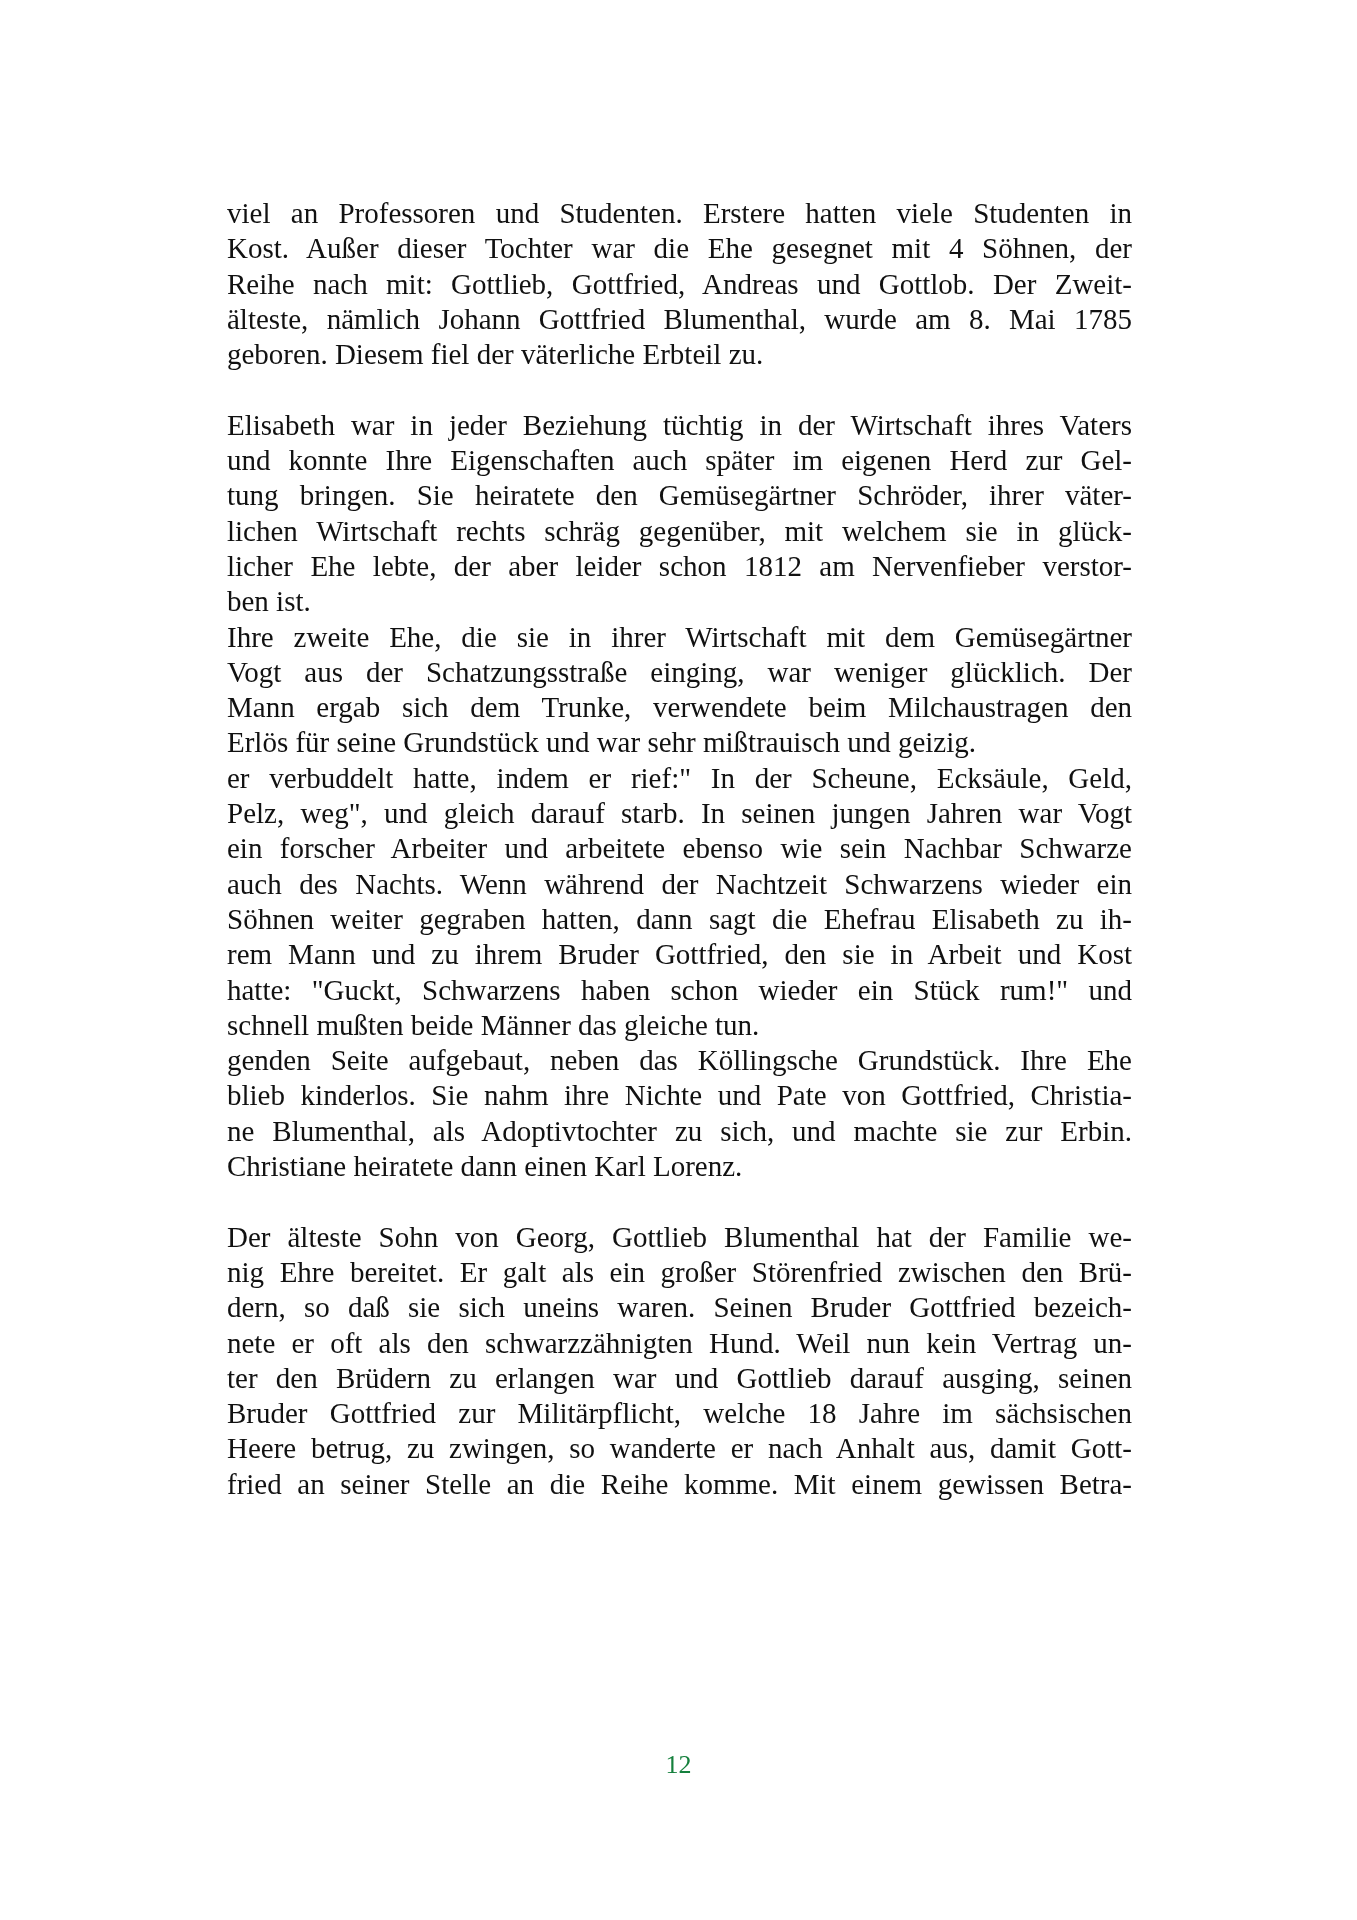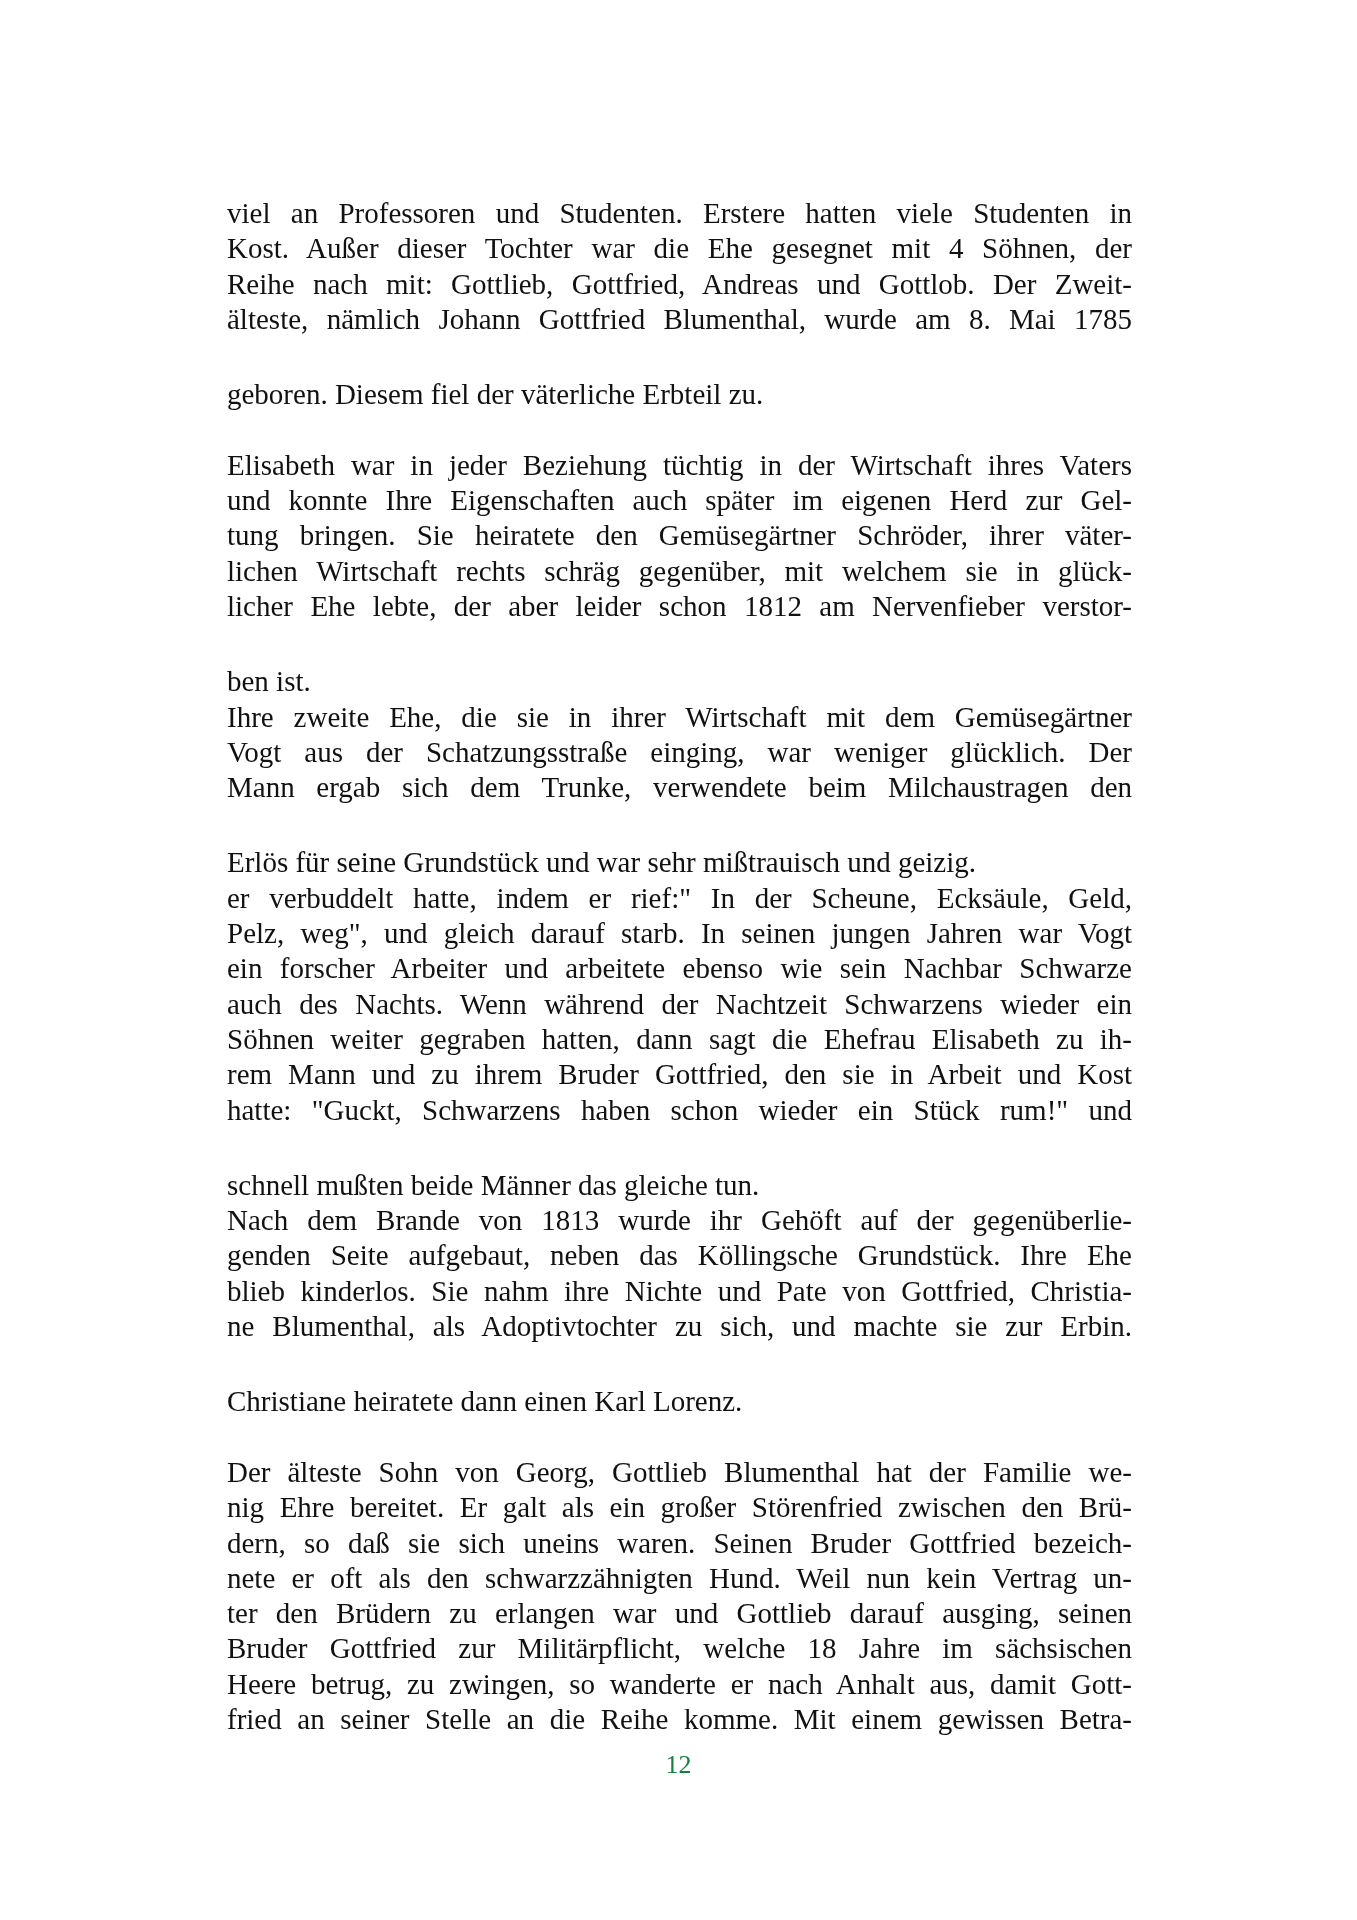--- a/index.html
+++ b/index.html
@@ -32,21 +32,20 @@
       display: block;
       height: 35.3px;
       line-height: 35.3px;
       white-space: nowrap;
       text-align: justify;
       text-align-last: justify;
     }
     .line.last {
       text-align: left;
       text-align-last: left;
-      margin-top: 40px;
     }
     .gap {
       display: block;
       height: 35.3px;
     }
     .page-number {
       position: absolute;
       left: 0;
       width: 1357px;
       top: 1750px;
@@ -93,21 +92,20 @@
       <span class="line">Pelz, weg", und gleich darauf starb. In seinen jungen Jahren war Vogt</span>
       <span class="line">ein forscher Arbeiter und arbeitete ebenso wie sein Nachbar Schwarze</span>
       <span class="line">auch des Nachts. Wenn während der Nachtzeit Schwarzens wieder ein</span>
       <span class="line">Söhnen weiter gegraben hatten, dann sagt die Ehefrau Elisabeth zu ih-</span>
       <span class="line">rem Mann und zu ihrem Bruder Gottfried, den sie in Arbeit und Kost</span>
       <span class="line">hatte: "Guckt, Schwarzens haben schon wieder ein Stück rum!" und</span>
       <span class="line last">schnell mußten beide Männer das gleiche tun.</span>
     </div>
 
     <div>
-      <span class="line">Nach dem Brande von 1813 wurde ihr Gehöft auf der gegenüberlie-</span>
       <span class="line">genden Seite aufgebaut, neben das Köllingsche Grundstück. Ihre Ehe</span>
       <span class="line">blieb kinderlos. Sie nahm ihre Nichte und Pate von Gottfried, Christia-</span>
       <span class="line">ne Blumenthal, als Adoptivtochter zu sich, und machte sie zur Erbin.</span>
       <span class="line last">Christiane heiratete dann einen Karl Lorenz.</span>
     </div>
 
     <span class="gap"></span>
 
     <div>
       <span class="line">Der älteste Sohn von Georg, Gottlieb Blumenthal hat der Familie we-</span>

